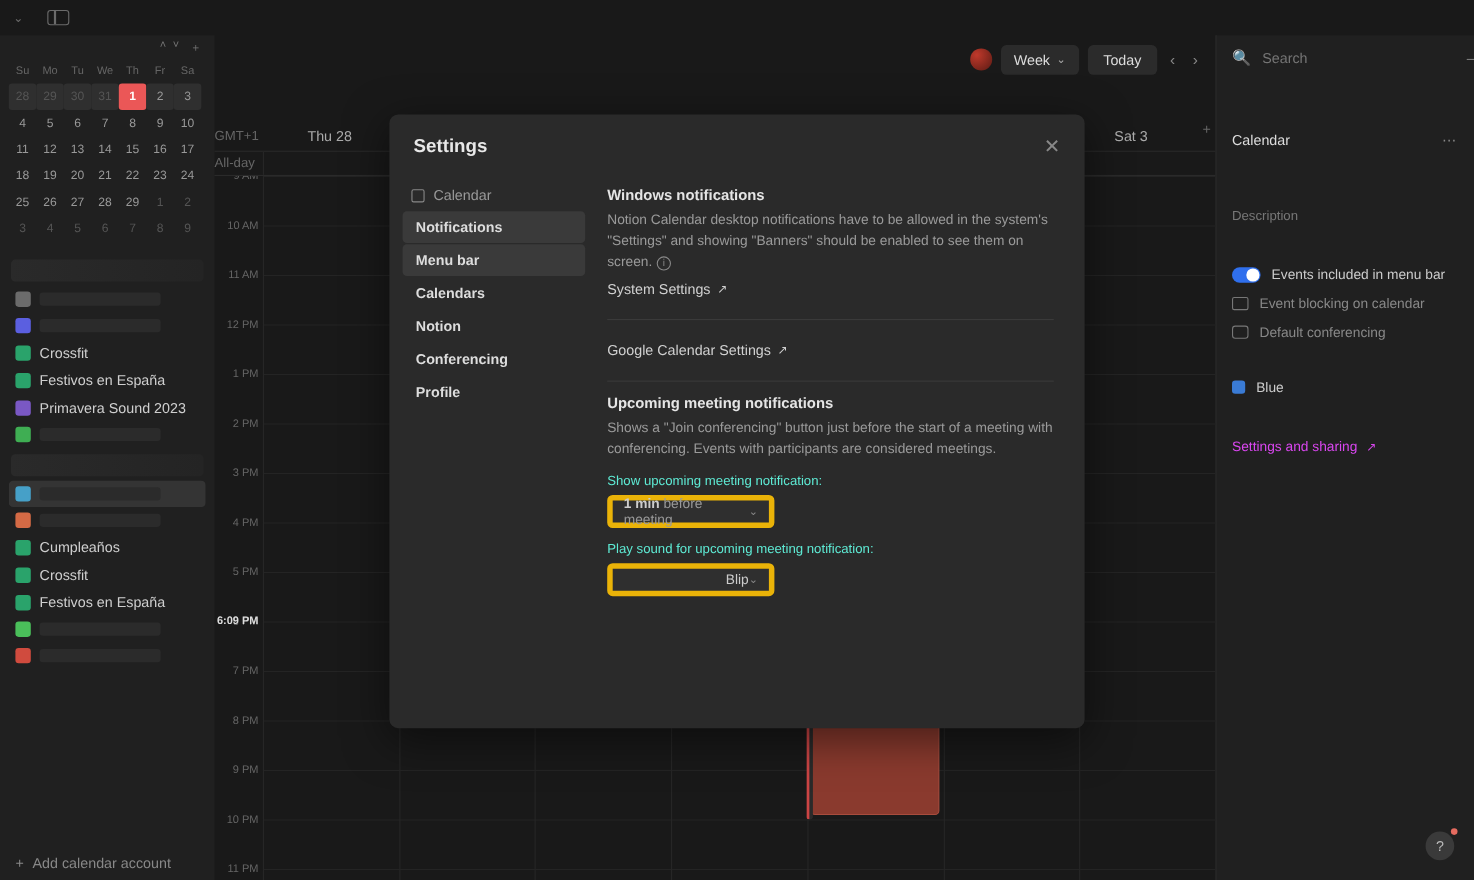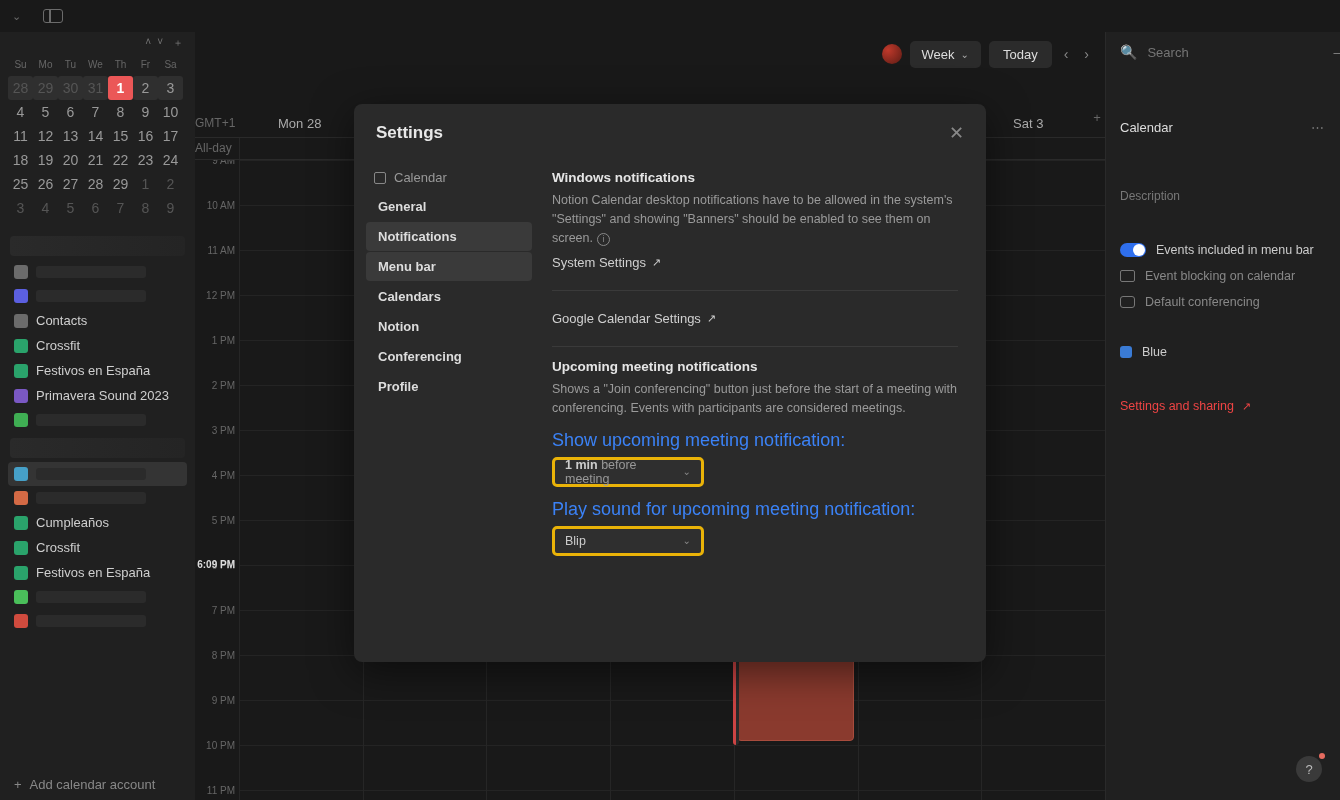--- a/index.html
+++ b/index.html
@@ -20,21 +20,21 @@
 }
 .titlebar-left { display:flex; align-items:center; gap:6px; }
 .tb-chev { color:#6b6b6b; font-size:11px; padding:2px 4px; cursor:pointer;}
 .tb-sidebar-icon { width:20px; height:14px; border:1.5px solid #6b6b6b; border-radius:3px; position:relative; margin-left:12px; cursor:pointer;}
 .tb-sidebar-icon::before { content:""; position:absolute; left:5px; top:0; bottom:0; width:1.5px; background:#6b6b6b;}
 .layout { display:flex; height: calc(100% - 32px); }
 .sidebar { width: 195px; background:#202020; display:flex; flex-direction:column; padding:0 8px; }
 .minical-header { display:flex; justify-content:flex-end; gap:2px; padding: 4px 2px 2px; }
 .minical-header span { color:#777; font-size:10px; cursor:pointer; padding:0 2px;}
 .minical-row { display:flex; }
-.minical-cell { width: 25px; height:24px; display:flex; align-items:center; justify-content:center; font-size:14px; color:#999; cursor:pointer; border-radius:3px;}
+.minical-cell { width: 25px; height:24px; display:flex; align-items:center; justify-content:center; font-size:11px; color:#999; cursor:pointer; border-radius:3px;}
 .minical-head .minical-cell { color:#666; font-size:10px; cursor:default;}
 .minical-cell.dim { color:#555;}
 .minical-cell.today { background:#eb5757; color:#fff; font-weight:600;}
 .minical-cell.curw { background:#2f2f2f;}
 .minical-plus { color:#666; font-size:12px; cursor:pointer; margin-left:4px; align-self:center;}
 .cal-list { margin-top:10px; overflow:auto; flex:1;}
 .cal-group-title { height:20px; background:linear-gradient(90deg,#2a2a2a,#242424); border-radius:4px; margin:6px 2px 4px; }
 .cal-item { display:flex; align-items:center; gap:8px; padding:5px 6px; border-radius:4px; cursor:pointer; color:#cfcfcf;}
 .cal-item .sq { width:14px; height:14px; border-radius:3px; }
 .cal-item.redact span.lbl { background:#2b2b2b; color:transparent; border-radius:3px; width:110px; height:12px; display:inline-block;}
@@ -76,21 +76,21 @@
 .win-ctrls { display:flex; gap:14px; color:#888;}
 .rp-section-title { color:#ddd; font-size:13px;}
 .rp-dots{ color:#888; cursor:pointer; letter-spacing:2px;}
 .rp-header-row{display:flex; justify-content:space-between; align-items:center;}
 .rp-sub { color:#777; font-size:12px;}
 .toggle-row { display:flex; align-items:center; gap:10px; color:#ccc; font-size:12.5px;}
 .tswitch { width:26px; height:14px; border-radius:7px; background:#2f6fed; position:relative; cursor:pointer;}
 .tswitch::after{content:"";position:absolute;right:1px;top:1px;width:12px;height:12px;border-radius:50%;background:#fff;}
 .icon16{width:15px;height:12px;border:1.5px solid #777;border-radius:2px;}
 .color-dot{width:12px;height:12px;border-radius:3px;}
-.link-row{display:flex;align-items:center;gap:8px;color:#ef4444;font-size:12.5px;cursor:pointer;}
+.link-row{display:flex;align-items:center;gap:8px;color:#d946ef;font-size:12.5px;cursor:pointer;}
 .help-bubble{position:absolute;right:18px;bottom:18px;width:26px;height:26px;border-radius:50%;background:#3a3a3a;color:#bbb;display:flex;align-items:center;justify-content:center;cursor:pointer;}
 .help-bubble::before{content:"";position:absolute;top:-3px;right:-3px;width:6px;height:6px;border-radius:50%;background:#e56b5f;}
 
 
 .modal-backdrop{position:absolute;inset:0;pointer-events:none;}
 .modal{position:absolute;left:354px;top:104px;width:632px;height:558px;background:#2a2a2a;border-radius:8px;box-shadow:0 10px 40px rgba(0,0,0,.5);display:flex;flex-direction:column;pointer-events:auto;}
 .modal-head{display:flex;justify-content:space-between;align-items:center;padding:18px 22px 8px;}
 .modal-title{font-size:17px;font-weight:600;color:#e8e8e8;}
 .modal-close{color:#888;font-size:18px;cursor:pointer;background:none;border:none;}
 .modal-body{display:flex;flex:1;padding:8px 0 18px;}
@@ -98,23 +98,23 @@
 .mnav-group{color:#999;font-size:13px;display:flex;align-items:center;gap:8px;padding:10px 8px 6px;}
 .mnav-item{padding:7px 12px;margin:1px 0;border-radius:4px;color:#ddd;font-size:13px;cursor:pointer;}
 .mnav-item.active{background:#3a3a3a;}
 .mnav-item.bold{font-weight:600;}
 .mcontent{flex:1;padding:0 28px 0 8px;overflow:auto;}
 .msec-title{color:#e5e5e5;font-size:13.5px;font-weight:600;margin:10px 0 6px;}
 .mdesc{color:#9a9a9a;font-size:12.5px;line-height:1.5;}
 .mlink{color:#d0d0d0;font-size:13px;display:inline-flex;align-items:center;gap:6px;margin:8px 0 14px;cursor:pointer;}
 .ext-ic{font-size:11px;}
 .divider{height:1px;background:#3a3a3a;margin:6px 0 12px;}
-.mselect{width:152px;height:30px;background:#2f2f2f;border:3px solid #eab308;border-radius:5px;display:flex;align-items:center;justify-content:space-between;padding:0 10px;color:#ccc;font-size:12.5px;cursor:pointer;margin-top:6px;}
+.mselect{width:152px;height:30px;background:#2f2f2f;border:5px solid #eab308;border-radius:5px;display:flex;align-items:center;justify-content:flex-end;padding:0 10px;color:#ccc;font-size:12.5px;cursor:pointer;margin-top:6px;}
 .mselect .chev{color:#888;font-size:10px;}
-.mlabel{color:#3b82f6;font-size:18px;margin-top:12px;}
+.mlabel{color:#5eead4;font-size:12px;margin-top:12px;}
 .info-ic{display:inline-block;width:13px;height:13px;border:1px solid #888;border-radius:50%;font-size:9px;line-height:11px;text-align:center;color:#888;margin-left:4px;}
 .sq-ic{width:12px;height:12px;border:1.5px solid #888;border-radius:2px;}
 </style>
 </head>
 <body>
 
 <div class="titlebar">
   <div class="titlebar-left">
     <span class="tb-chev">⌄</span>
     <span class="tb-sidebar-icon"></span>
@@ -198,24 +198,20 @@
     <div class="cal-list">
       <div class="cal-group-title"></div>
       <div id="cal-a">
           <div class="cal-item redact">
             <div class="sq" style="background: rgb(107, 107, 107);"></div>
             <span class="lbl"></span>
           </div>
           <div class="cal-item redact">
             <div class="sq" style="background: rgb(91, 95, 224);"></div>
             <span class="lbl"></span>
-          </div>
-          <div class="cal-item">
-            <div class="sq" style="background: rgb(107, 107, 107);"></div>
-            <span class="lbl">Contacts</span>
           </div>
           <div class="cal-item">
             <div class="sq" style="background: rgb(42, 163, 107);"></div>
             <span class="lbl">Crossfit</span>
           </div>
           <div class="cal-item">
             <div class="sq" style="background: rgb(42, 163, 107);"></div>
             <span class="lbl">Festivos en España</span>
           </div>
           <div class="cal-item">
@@ -277,21 +273,21 @@
           <span>Today</span>
         </button>
         <span class="nav-arrow">‹</span>
         <span class="nav-arrow">›</span>
       </div>
 
 
       <div class="week-header">
         <div class="tzcol">GMT+1</div>
         <div id="dayheaders" style="display:flex;flex:1;">
-            <div class="daycol-h">Mon 28</div>
+            <div class="daycol-h">Thu 28</div>
             <div class="daycol-h">Mon 29</div>
             <div class="daycol-h">Tue 30</div>
             <div class="daycol-h">Wed 31</div>
             <div class="daycol-h today-h"><span>Thu</span><span class="dn">1</span></div>
             <div class="daycol-h">Fri 2</div>
             <div class="daycol-h">Sat 3</div>
           </div>
         <div style="width:16px;color:#666;text-align:center;cursor:pointer;">+</div>
       </div>
 
@@ -417,21 +413,20 @@
     <div class="modal-head">
       <div class="modal-title">Settings</div>
       <button class="modal-close">✕</button>
     </div>
     <div class="modal-body">
       <div class="mnav">
         <div class="mnav-group">
             <span class="sq-ic"></span>
             <span>Calendar</span>
           </div>
-        <div class="mnav-item bold">General</div>
         <div class="mnav-item bold active">Notifications</div>
         <div class="mnav-item bold active">Menu bar</div>
 
         <div class="mnav-item bold">Calendars</div>
         <div class="mnav-item bold">Notion</div>
         <div class="mnav-item bold">Conferencing</div>
 
         <div class="mnav-item bold">Profile</div>
       </div>
 

